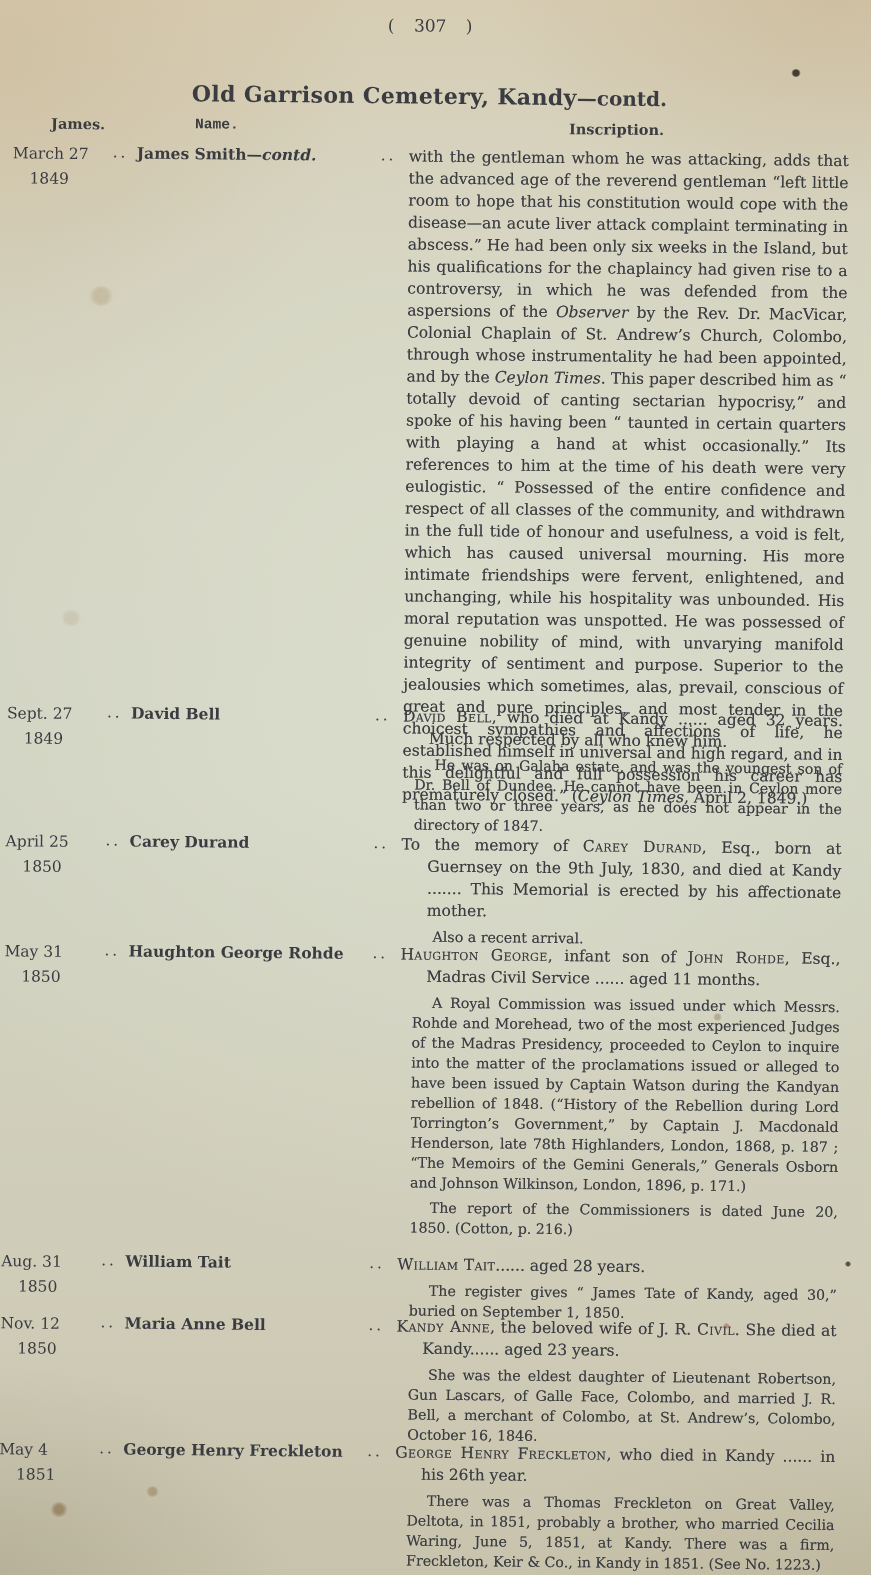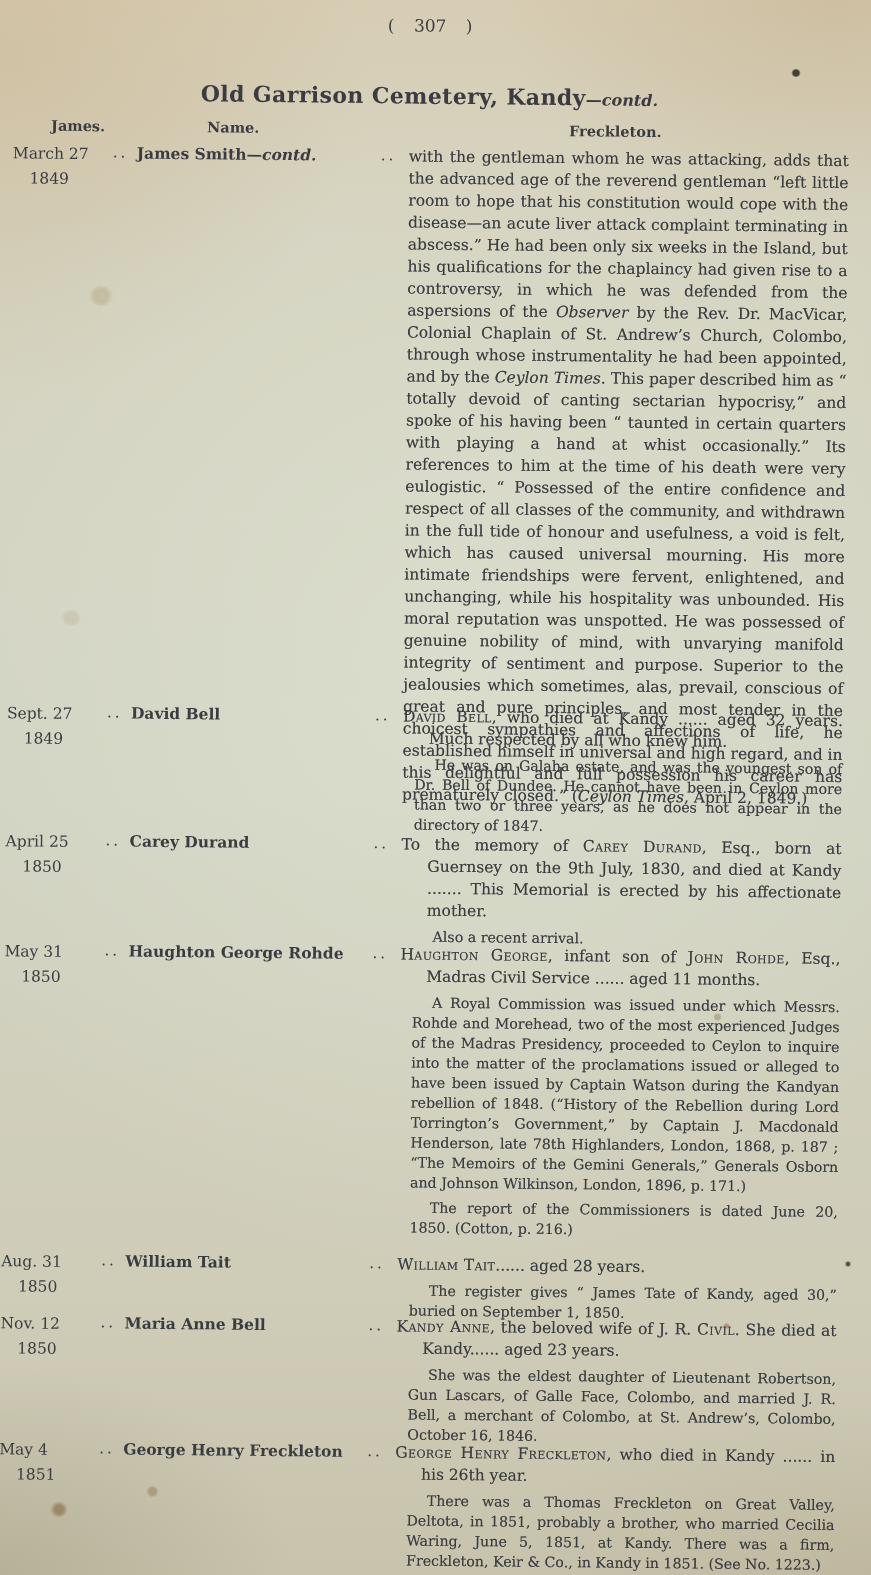--- a/index.html
+++ b/index.html
@@ -21,25 +21,25 @@
     transform:rotate(0.6deg);transform-origin:80px 40px;
   }
   .page-number{
     width:790px;margin:12px auto 0;text-align:center;
     font-size:17px;line-height:20px;word-spacing:14px;
   }
   .doc-title{
     width:820px;margin:46px auto 0;text-align:center;
     font-size:22px;font-weight:bold;letter-spacing:0.4px;line-height:28px;
   }
-  .doc-title .contd{font-style:italic;font-weight:bold;font-size:16px;letter-spacing:0;}
+  .doc-title .contd{font-weight:bold;font-size:20px;letter-spacing:0;}
   .col-headers{position:relative;height:24px;margin-top:8px;font-size:14.5px;font-weight:bold;}
   .col-headers span{position:absolute;top:0;}
   .hdr-date{left:52px;}
-  .hdr-name{left:208px;}
+  .hdr-name{left:196px;font-family:Liberation Mono, monospace;}
   .hdr-insc{left:570px;}
   .entries{position:absolute;top:0;left:0;width:860px;height:1560px;}
   .entry{position:absolute;left:14px;width:836px;display:flex;align-items:flex-start;}
   .entry:nth-of-type(1){top:142px;}
   .entry:nth-of-type(2){top:702px;}
   .entry:nth-of-type(3){top:830px;}
   .entry:nth-of-type(4){top:940px;}
   .entry:nth-of-type(5){top:1250px;}
   .entry:nth-of-type(6){top:1312px;}
   .entry:nth-of-type(7){top:1438px;}
@@ -83,21 +83,21 @@
 
   <div class="page-number">( 307 )</div>
 
   <div class="doc-title">
     <span>Old Garrison Cemetery, Kandy</span><span class="contd">—contd.</span>
   </div>
 
   <div class="col-headers">
     <span class="hdr-date">James.</span>
     <span class="hdr-name">Name.</span>
-    <span class="hdr-insc">Freckleton.</span>
+    <span class="hdr-insc">Inscription.</span>
   </div>
 
   <div class="entries">
       <div class="entry">
     <div class="col-date">
       <div>March 27</div>
       <div class="date-year">1849</div>
     </div>
     <div class="col-dots1">..</div>
     <div class="col-name">James Smith—<i>contd.</i></div>

